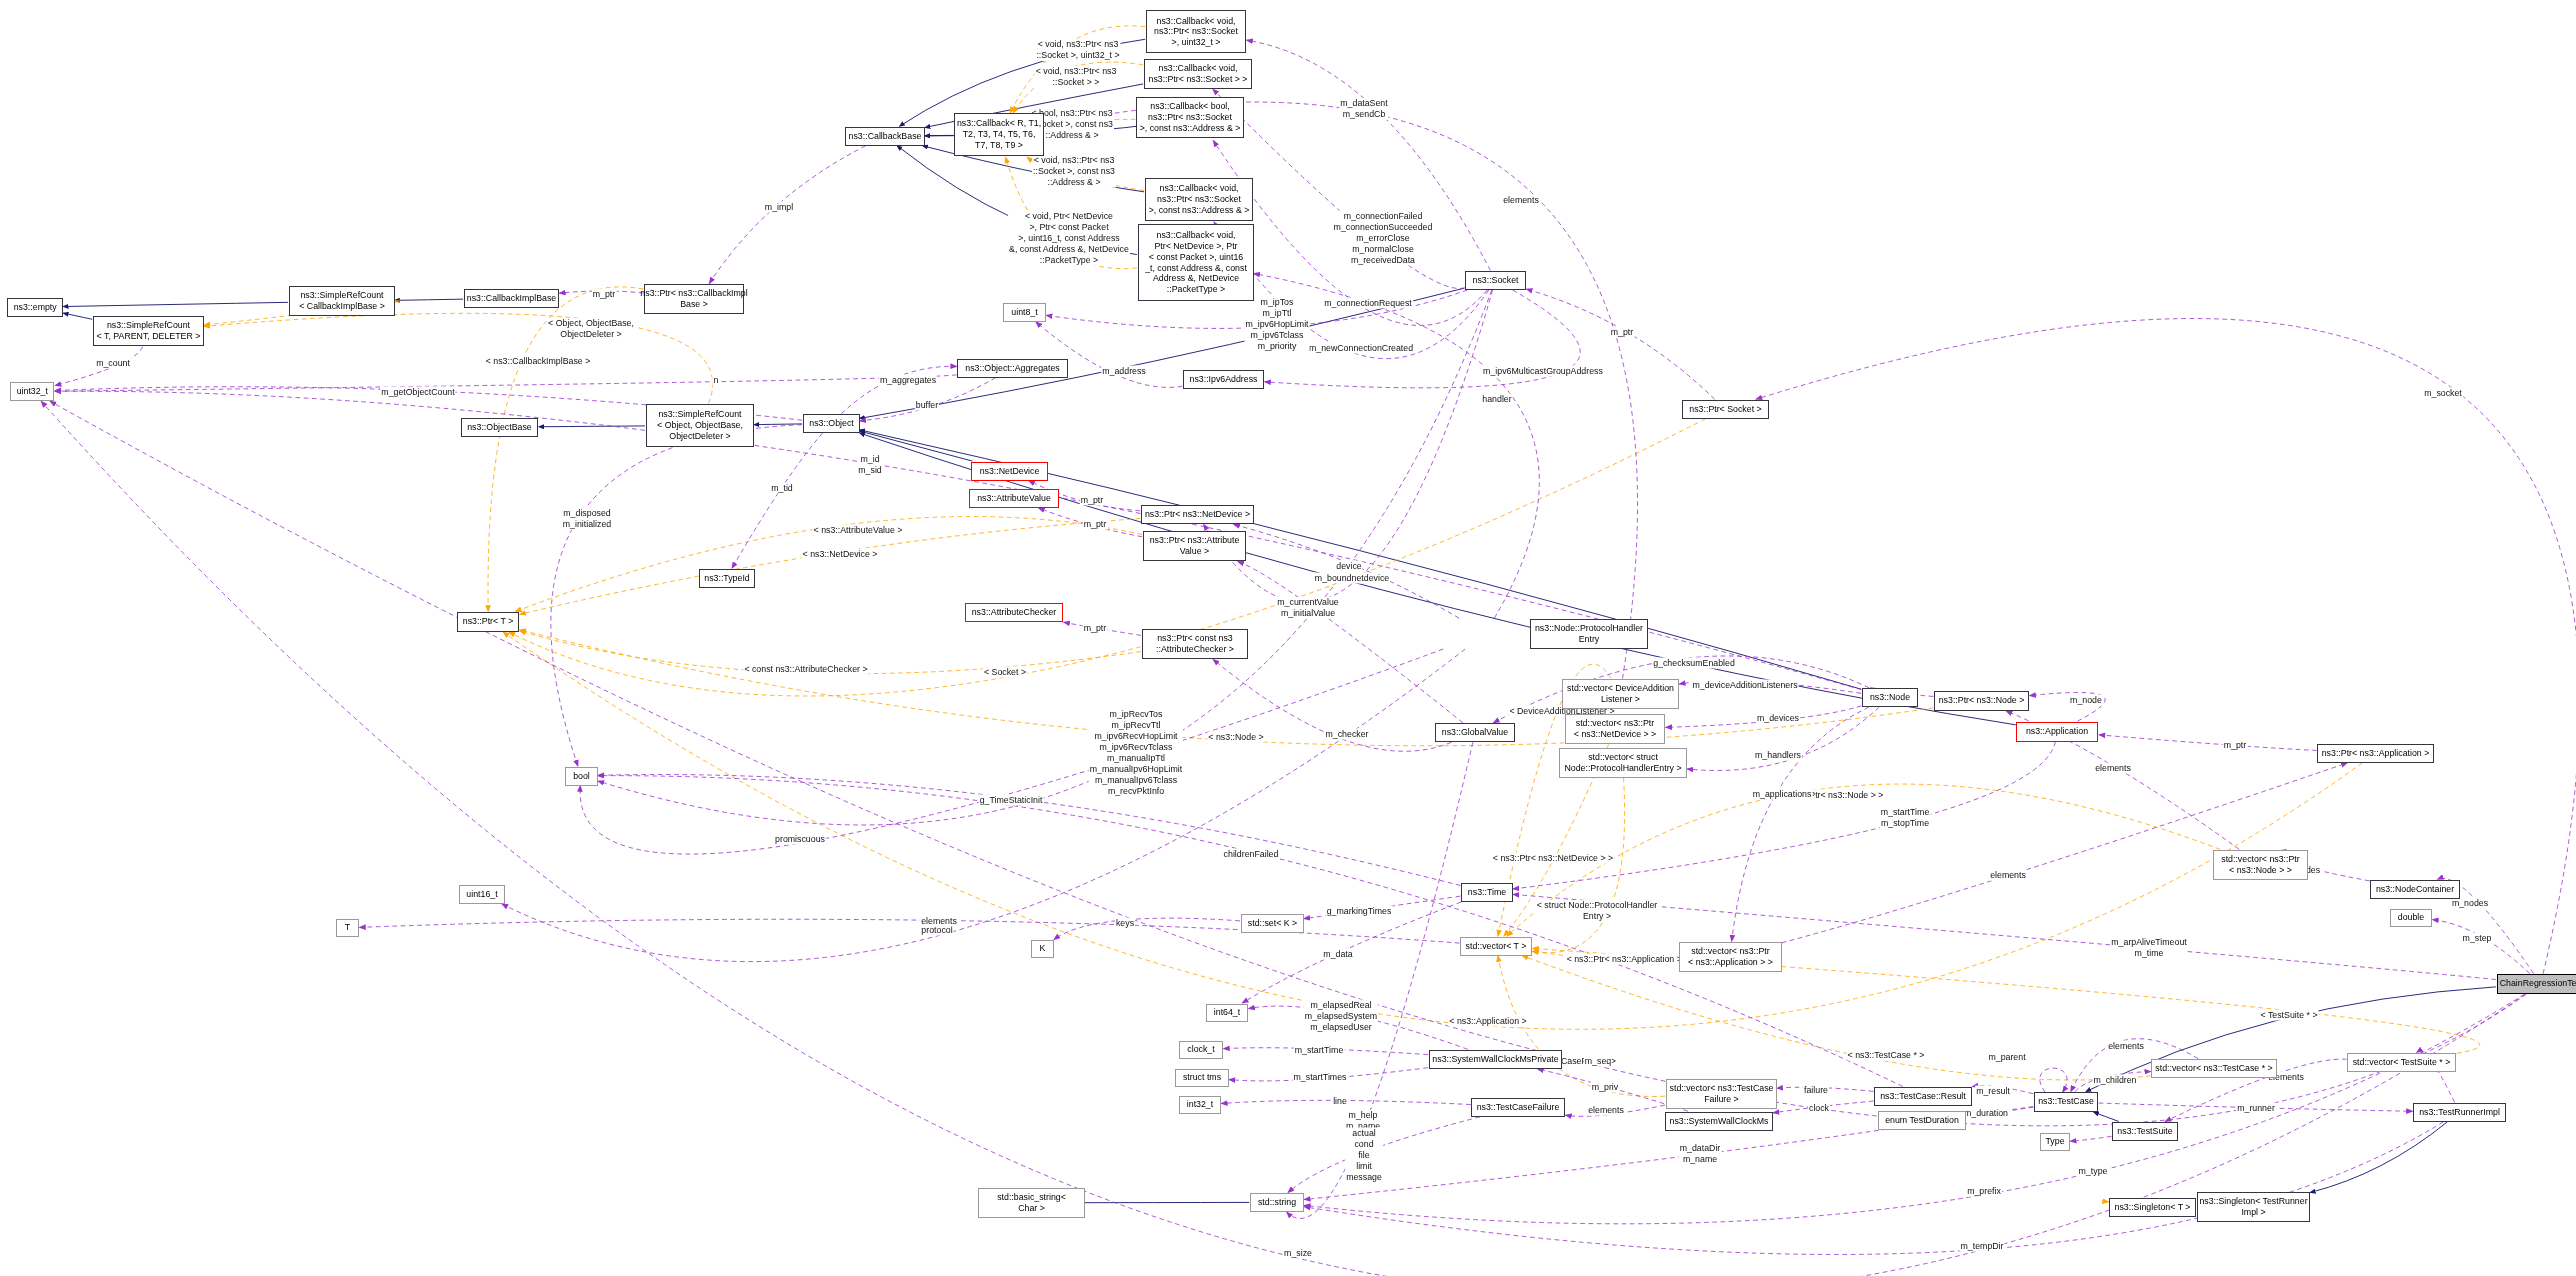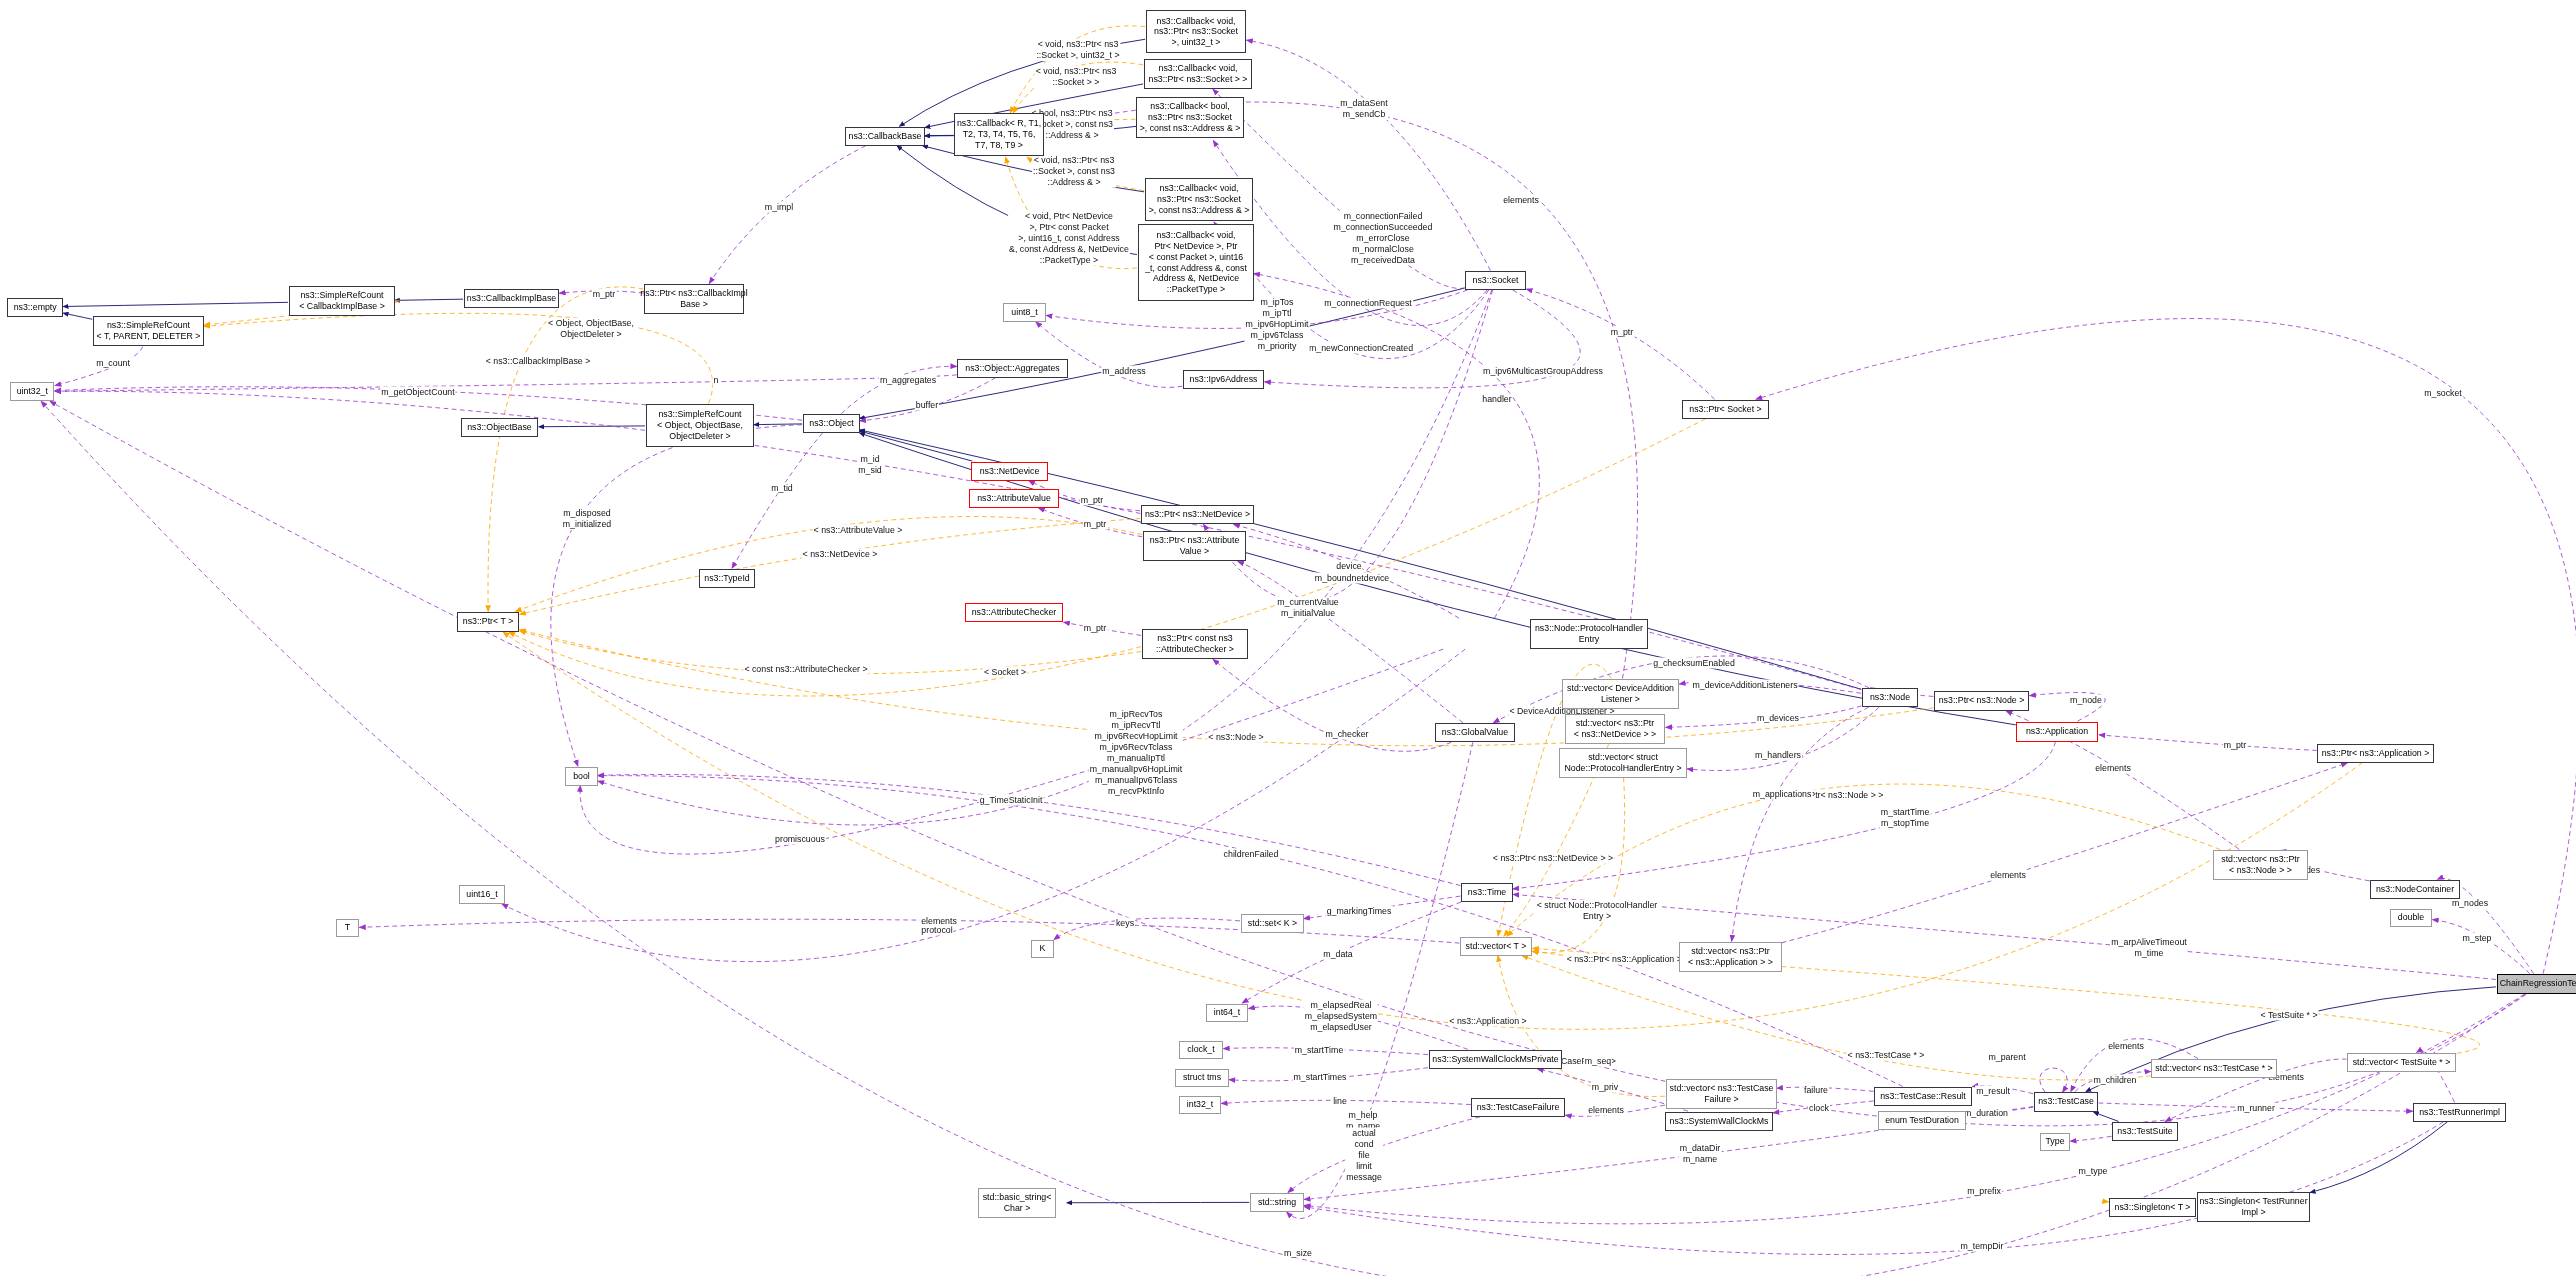--- a/index.html
+++ b/index.html
@@ -369,21 +369,21 @@
     <div class="node plain" style="left: 336px; top: 919px; width: 23px; height: 17.5px;">T</div>
     <div class="node plain" style="left: 565px; top: 767px; width: 33px; height: 18.5px;">bool</div>
     <div class="node plain" style="left: 459px; top: 885px; width: 46px; height: 18.5px;">uint16_t</div>
     <div class="node plain" style="left: 1206px; top: 1004px; width: 42px; height: 17.5px;">int64_t</div>
     <div class="node plain" style="left: 1179px; top: 1041px; width: 44px; height: 17.5px;">clock_t</div>
     <div class="node plain" style="left: 1175px; top: 1069px; width: 54px; height: 17.5px;">struct tms</div>
     <div class="node plain" style="left: 1179px; top: 1096px; width: 42px; height: 17.5px;">int32_t</div>
     <div class="node normal" style="left: 1429px; top: 1050px; width: 133px; height: 18.5px;">ns3::SystemWallClockMsPrivate</div>
     <div class="node normal" style="left: 1471px; top: 1098px; width: 94px; height: 18.5px;">ns3::TestCaseFailure</div>
     <div class="node plain" style="left: 1250px; top: 1193px; width: 54px; height: 18.5px;">std::string</div>
-    <div class="node plain" style="left: 978px; top: 1188px; width: 78px; height: 30px;">std::basic_string&lt;
+    <div class="node plain" style="left: 978px; top: 1188px; width: 107px; height: 30px;">std::basic_string&lt;
 Char &gt;</div>
     <div class="node plain" style="left: 1666px; top: 1079px; width: 111px; height: 30px;">std::vector&lt; ns3::TestCase
 Failure &gt;</div>
     <div class="node normal" style="left: 1665px; top: 1112px; width: 108px; height: 18.5px;">ns3::SystemWallClockMs</div>
     <div class="node normal" style="left: 1874px; top: 1087px; width: 98px; height: 18.5px;">ns3::TestCase::Result</div>
     <div class="node plain" style="left: 1878px; top: 1111px; width: 88px; height: 18.5px;">enum TestDuration</div>
     <div class="node normal" style="left: 2034px; top: 1092px; width: 64px; height: 19.6px;">ns3::TestCase</div>
     <div class="node plain" style="left: 2040px; top: 1133px; width: 30px; height: 17.5px;">Type</div>
     <div class="node plain" style="left: 2151px; top: 1059px; width: 126px; height: 18.5px;">std::vector&lt; ns3::TestCase * &gt;</div>
     <div class="node plain" style="left: 2347px; top: 1053px; width: 109px; height: 18.5px;">std::vector&lt; TestSuite * &gt;</div>

